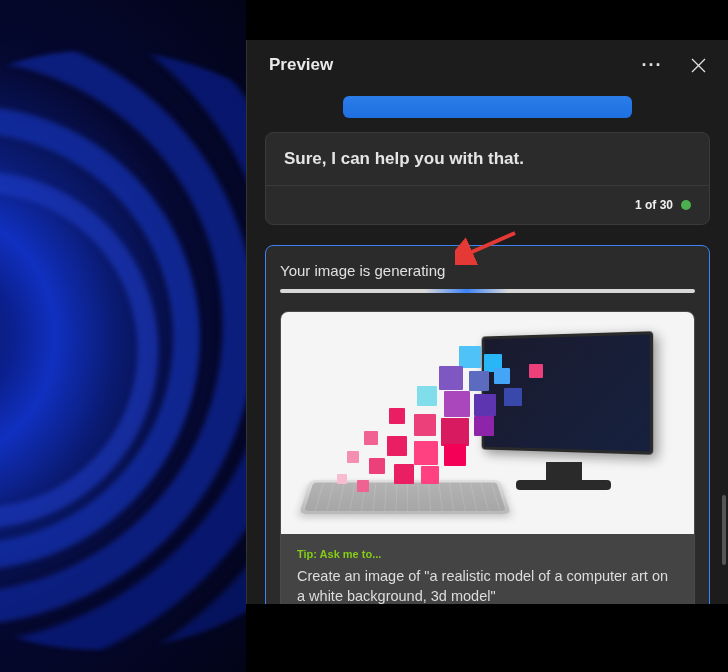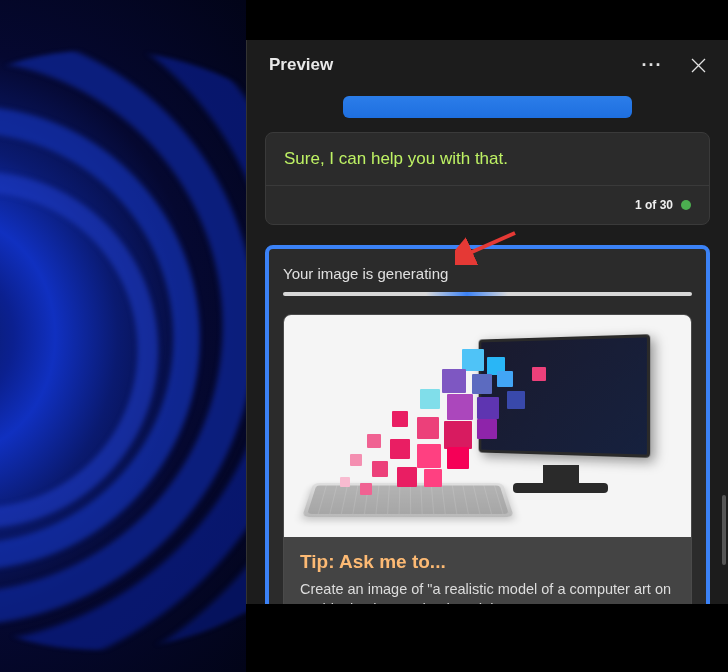--- a/index.html
+++ b/index.html
@@ -108,23 +108,24 @@
     .response-card {
       background: #2b2b2b;
       border: 1px solid #3a3a3a;
       border-radius: 8px;
       overflow: hidden;
       margin-bottom: 20px;
     }
     
     .response-text {
       padding: 16px 18px;
-      color: #bef264;
+      color: #e5e5e5;
       font-size: 17px;
       border-bottom: 1px solid #3a3a3a;
+      font-weight: bold;
     }
     
     .response-footer {
       padding: 12px 18px;
       display: flex;
       justify-content: flex-end;
       align-items: center;
       gap: 8px;
     }
     
@@ -136,21 +137,21 @@
     
     .status-dot {
       width: 10px;
       height: 10px;
       background: #4caf50;
       border-radius: 50%;
     }
     
     .generating-card {
       background: #2b2b2b;
-      border: 4px solid #3b82f6;
+      border: 1px solid #3b82f6;
       border-radius: 8px;
       overflow: hidden;
       padding-bottom: 14px;
     }
     
     .generating-label {
       color: #e0e0e0;
       font-size: 15px;
       padding: 16px 14px 10px 14px;
     }
@@ -258,22 +259,22 @@
       position: absolute;
       border-radius: 1px;
     }
     
     .tip-area {
       padding: 14px 16px 10px 16px;
       background: #444;
     }
     
     .tip-title {
-      color: #fdba74;
-      font-size: 19px;
+      color: #84cc16;
+      font-size: 11px;
       font-weight: 600;
       margin-bottom: 6px;
     }
     
     .tip-text {
       color: #ddd;
       font-size: 14.5px;
       line-height: 1.4;
     }
     

